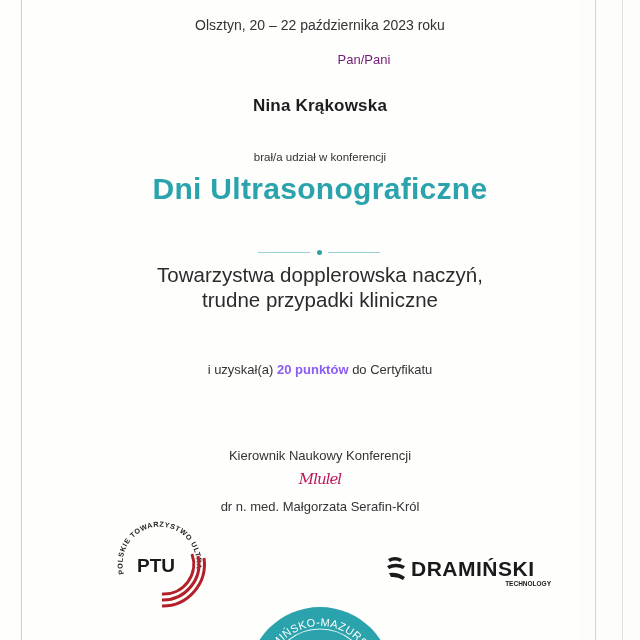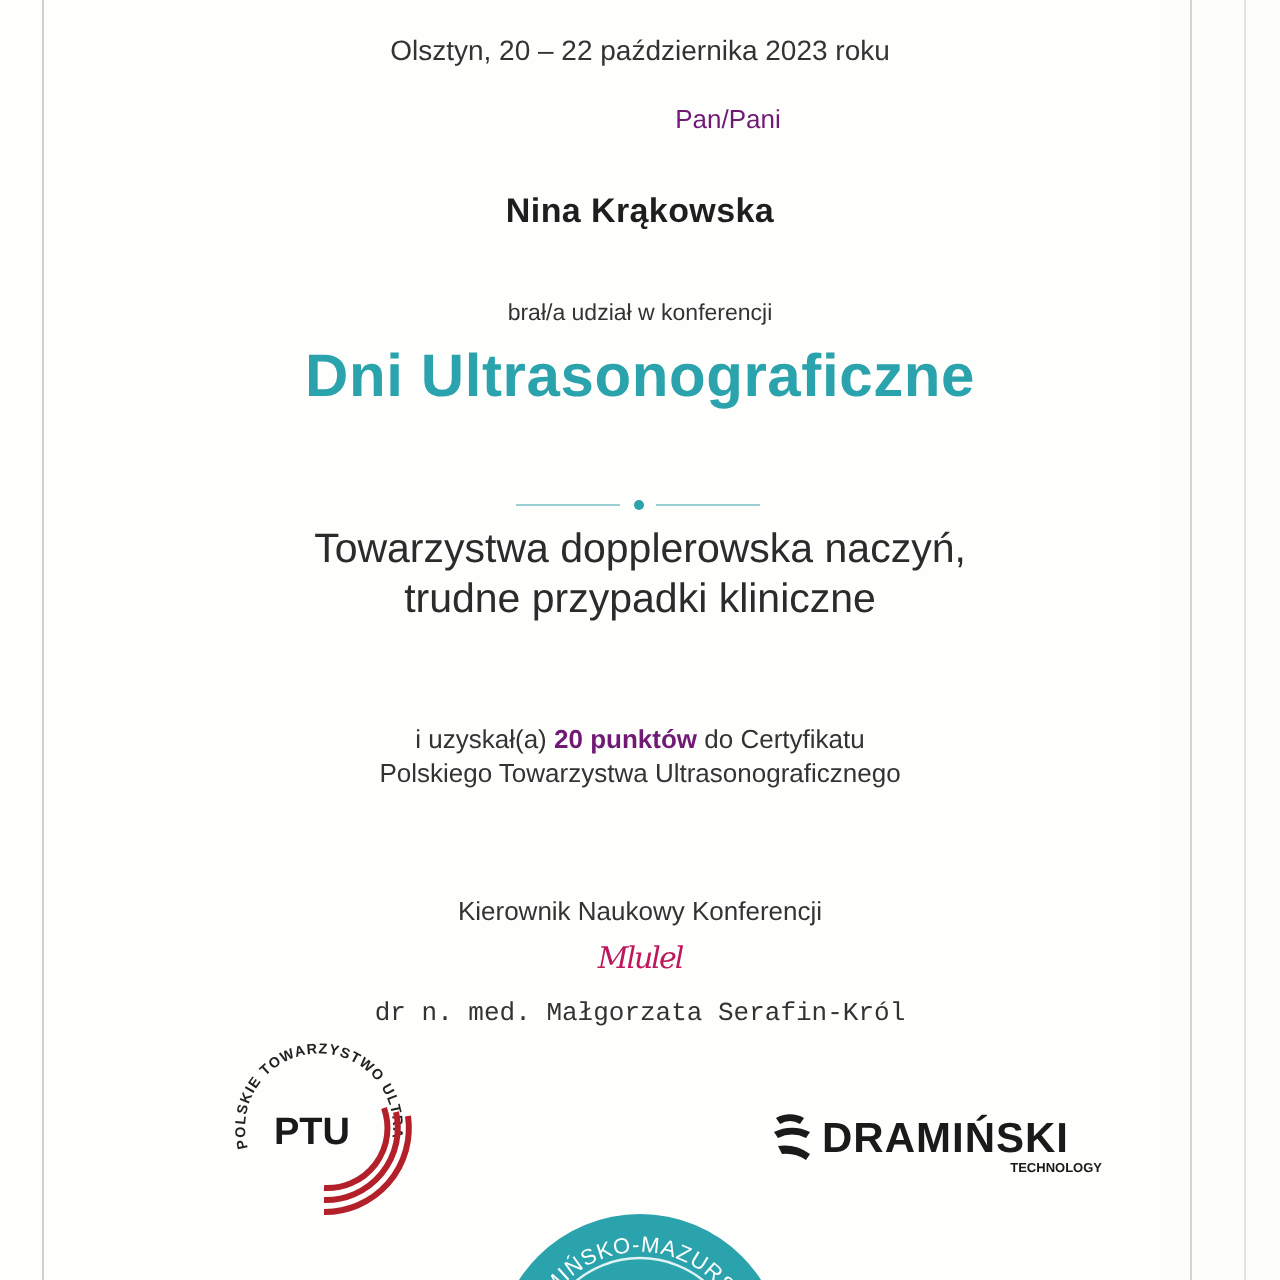--- a/index.html
+++ b/index.html
@@ -45,27 +45,27 @@
     .divider .dot {
       position: absolute; top: -2px; left: 59px; width: 5px; height: 5px;
       border-radius: 50%; background: #2aa3ad;
     }
     .topic {
       top: 262px; font-size: 20.5px; line-height: 25px; color: #2b2b2b;
     }
     .points {
       top: 361px; font-size: 13px; line-height: 17px; color: #333;
     }
-    .points b { font-weight: bold; color: #701a75; }
+    .points b { font-weight: bold; color: #8b5cf6; }
     .director-label { top: 448px; font-size: 13px; color: #333; }
     .signature {
       top: 470px; font-family: "DejaVu Serif", serif; font-style: italic;
       font-size: 15px; color: #be185d; letter-spacing: -1px;
     }
-    .director-name { top: 499px; font-size: 13px; color: #333; font-family: Liberation Mono, monospace; }
+    .director-name { top: 499px; font-size: 13px; color: #333; }
 
     .ptu-logo { position: absolute; left: 110px; top: 512px; width: 100px; height: 100px; }
     .draminski { position: absolute; left: 385px; top: 553px; width: 170px; height: 36px; }
     .emblem { position: absolute; left: 245px; top: 604px; width: 150px; height: 150px; }
   </style>
 </head>
 <body>
 
 <div class="page">
   <div class="vline l"></div>
@@ -89,21 +89,20 @@
 
   <div class="center topic">
     <div>Towarzystwa dopplerowska naczyń,</div>
     <div>trudne przypadki kliniczne</div>
   </div>
 
   <div class="center points">
     <div>
       <span>i uzyskał(a) </span><b>20 punktów</b><span> do Certyfikatu</span>
     </div>
-    <div>Polskiego Towarzystwa Ultrasonograficznego</div>
   </div>
 
   <div class="center director-label">Kierownik Naukowy Konferencji</div>
   <div class="center signature">Mlulel</div>
   <div class="center director-name">dr n. med. Małgorzata Serafin-Król</div>
 
   <svg class="ptu-logo" viewBox="0 0 100 100">
     <defs>
       <path id="ptuArc" d="M 14 62 A 37 37 0 1 1 86 58" fill="none"></path>
     </defs>

